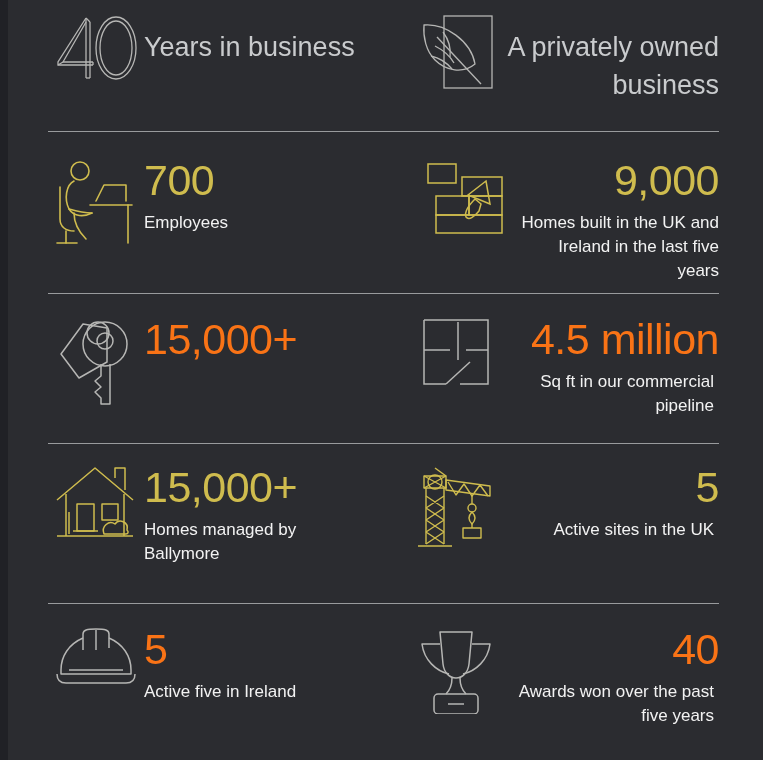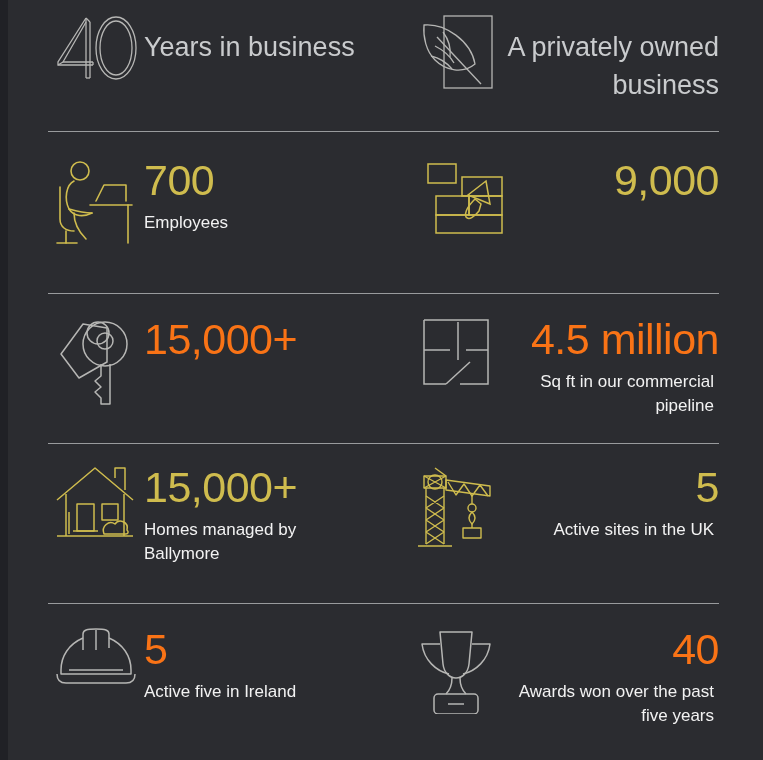--- a/index.html
+++ b/index.html
@@ -183,20 +183,21 @@
               <rect x="38" y="20" width="40" height="19"></rect>
               <rect x="12" y="39" width="33" height="19"></rect>
               <rect x="45" y="39" width="33" height="19"></rect>
               <rect x="12" y="58" width="66" height="18"></rect>
               <path d="M62 24 L66 47 L44 38 Z"></path>
               <path d="M51 42 C46 47 40 55 42 60 C45 64 51 59 55 54 L57 47 Z"></path>
             </svg>
           </div>
           <div class="text-wrap">
             <div class="value gold">9,000</div>
+            <div class="label">Homes built in the UK and Ireland in the last five years</div>
           </div>
         </div>
       </div>
     </div>
     <div class="divider"></div>
 
     <div class="block r3">
       <div class="block-inner">
         <div class="cell left">
           <div class="icon-wrap">

